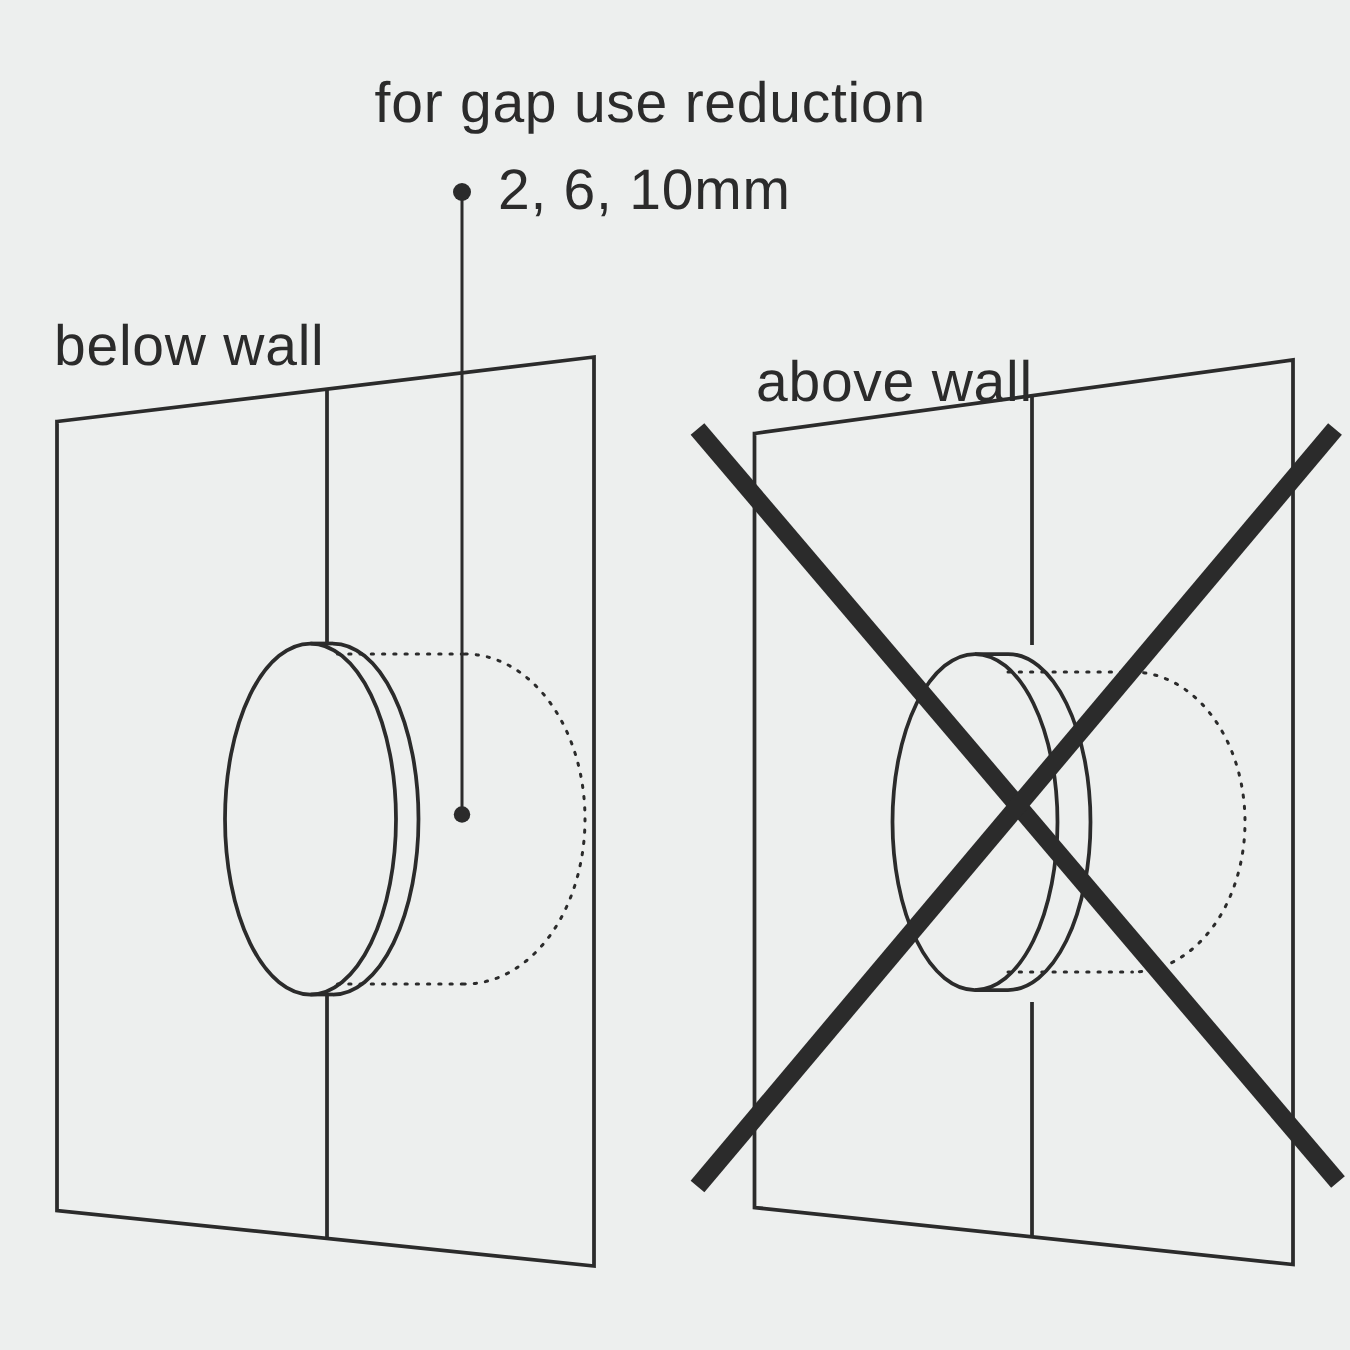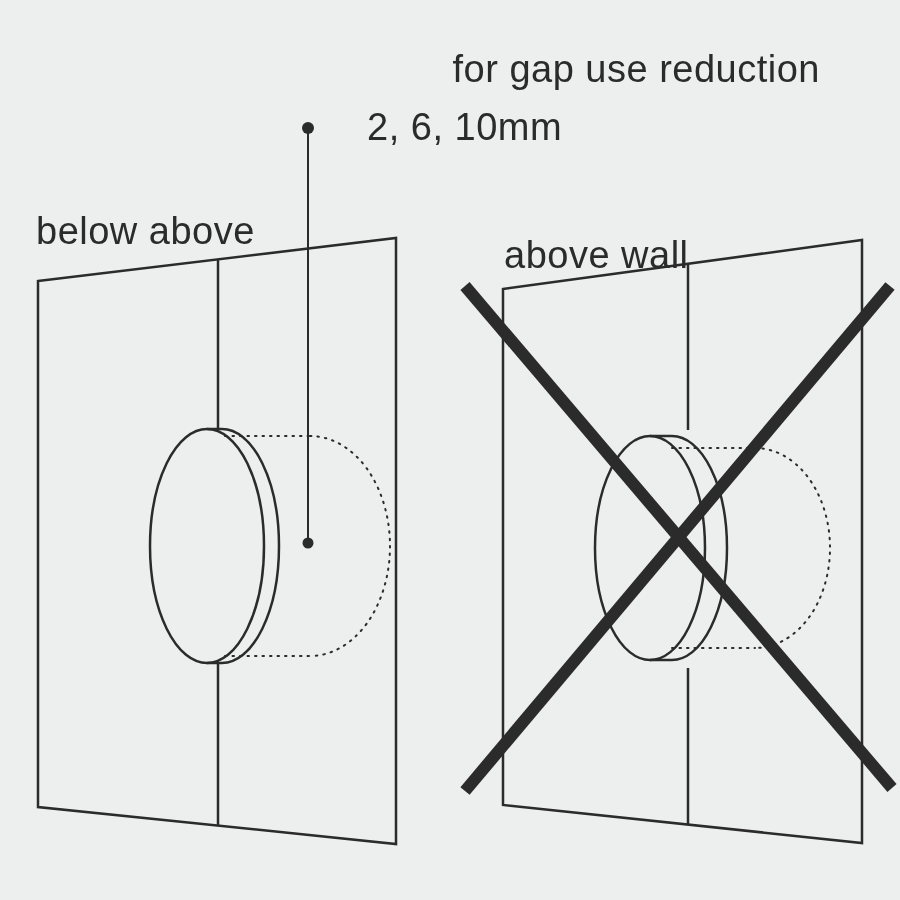--- a/index.html
+++ b/index.html
@@ -20,25 +20,25 @@
   .label{
     position:absolute;
     font-size:38px;
     font-weight:500;
     letter-spacing:.5px;
     color:var(--ink);
     white-space:nowrap;
   }
   .annotation-title{
     top:48px;left:0;width:820px;
-    text-align:right;
+    text-align:center;
     padding-left:47px;
   }
   .annotation-sizes{
-    top:106px;left:332px;margin-left:35px;
+    top:106px;left:332px;
   }
   .panel-label-left{top:210px;left:36px;}
   .panel-label-right{top:210px;left:504px;margin-top:24px;}
 </style>
 </head>
 <body>
 
 <div class="stage">
 
   <svg viewBox="0 0 900 900" width="900" height="900" fill="none" stroke="#2b2b2b" stroke-width="2.5">
@@ -92,16 +92,16 @@
       <line x1="308" y1="130" x2="308" y2="543" stroke-width="2"></line>
       <circle cx="308" cy="128" r="6" fill="#2b2b2b" stroke="none"></circle>
       <circle cx="308" cy="543" r="5.5" fill="#2b2b2b" stroke="none"></circle>
     </g>
   </svg>
 
   <div class="label annotation-title">for gap use reduction</div>
 
   <div class="label annotation-sizes">2, 6, 10mm</div>
 
-  <div class="label panel-label-left">below above</div>
+  <div class="label panel-label-left">below wall</div>
 
   <div class="label panel-label-right">above wall</div>
 </div>
 
 </body></html>

